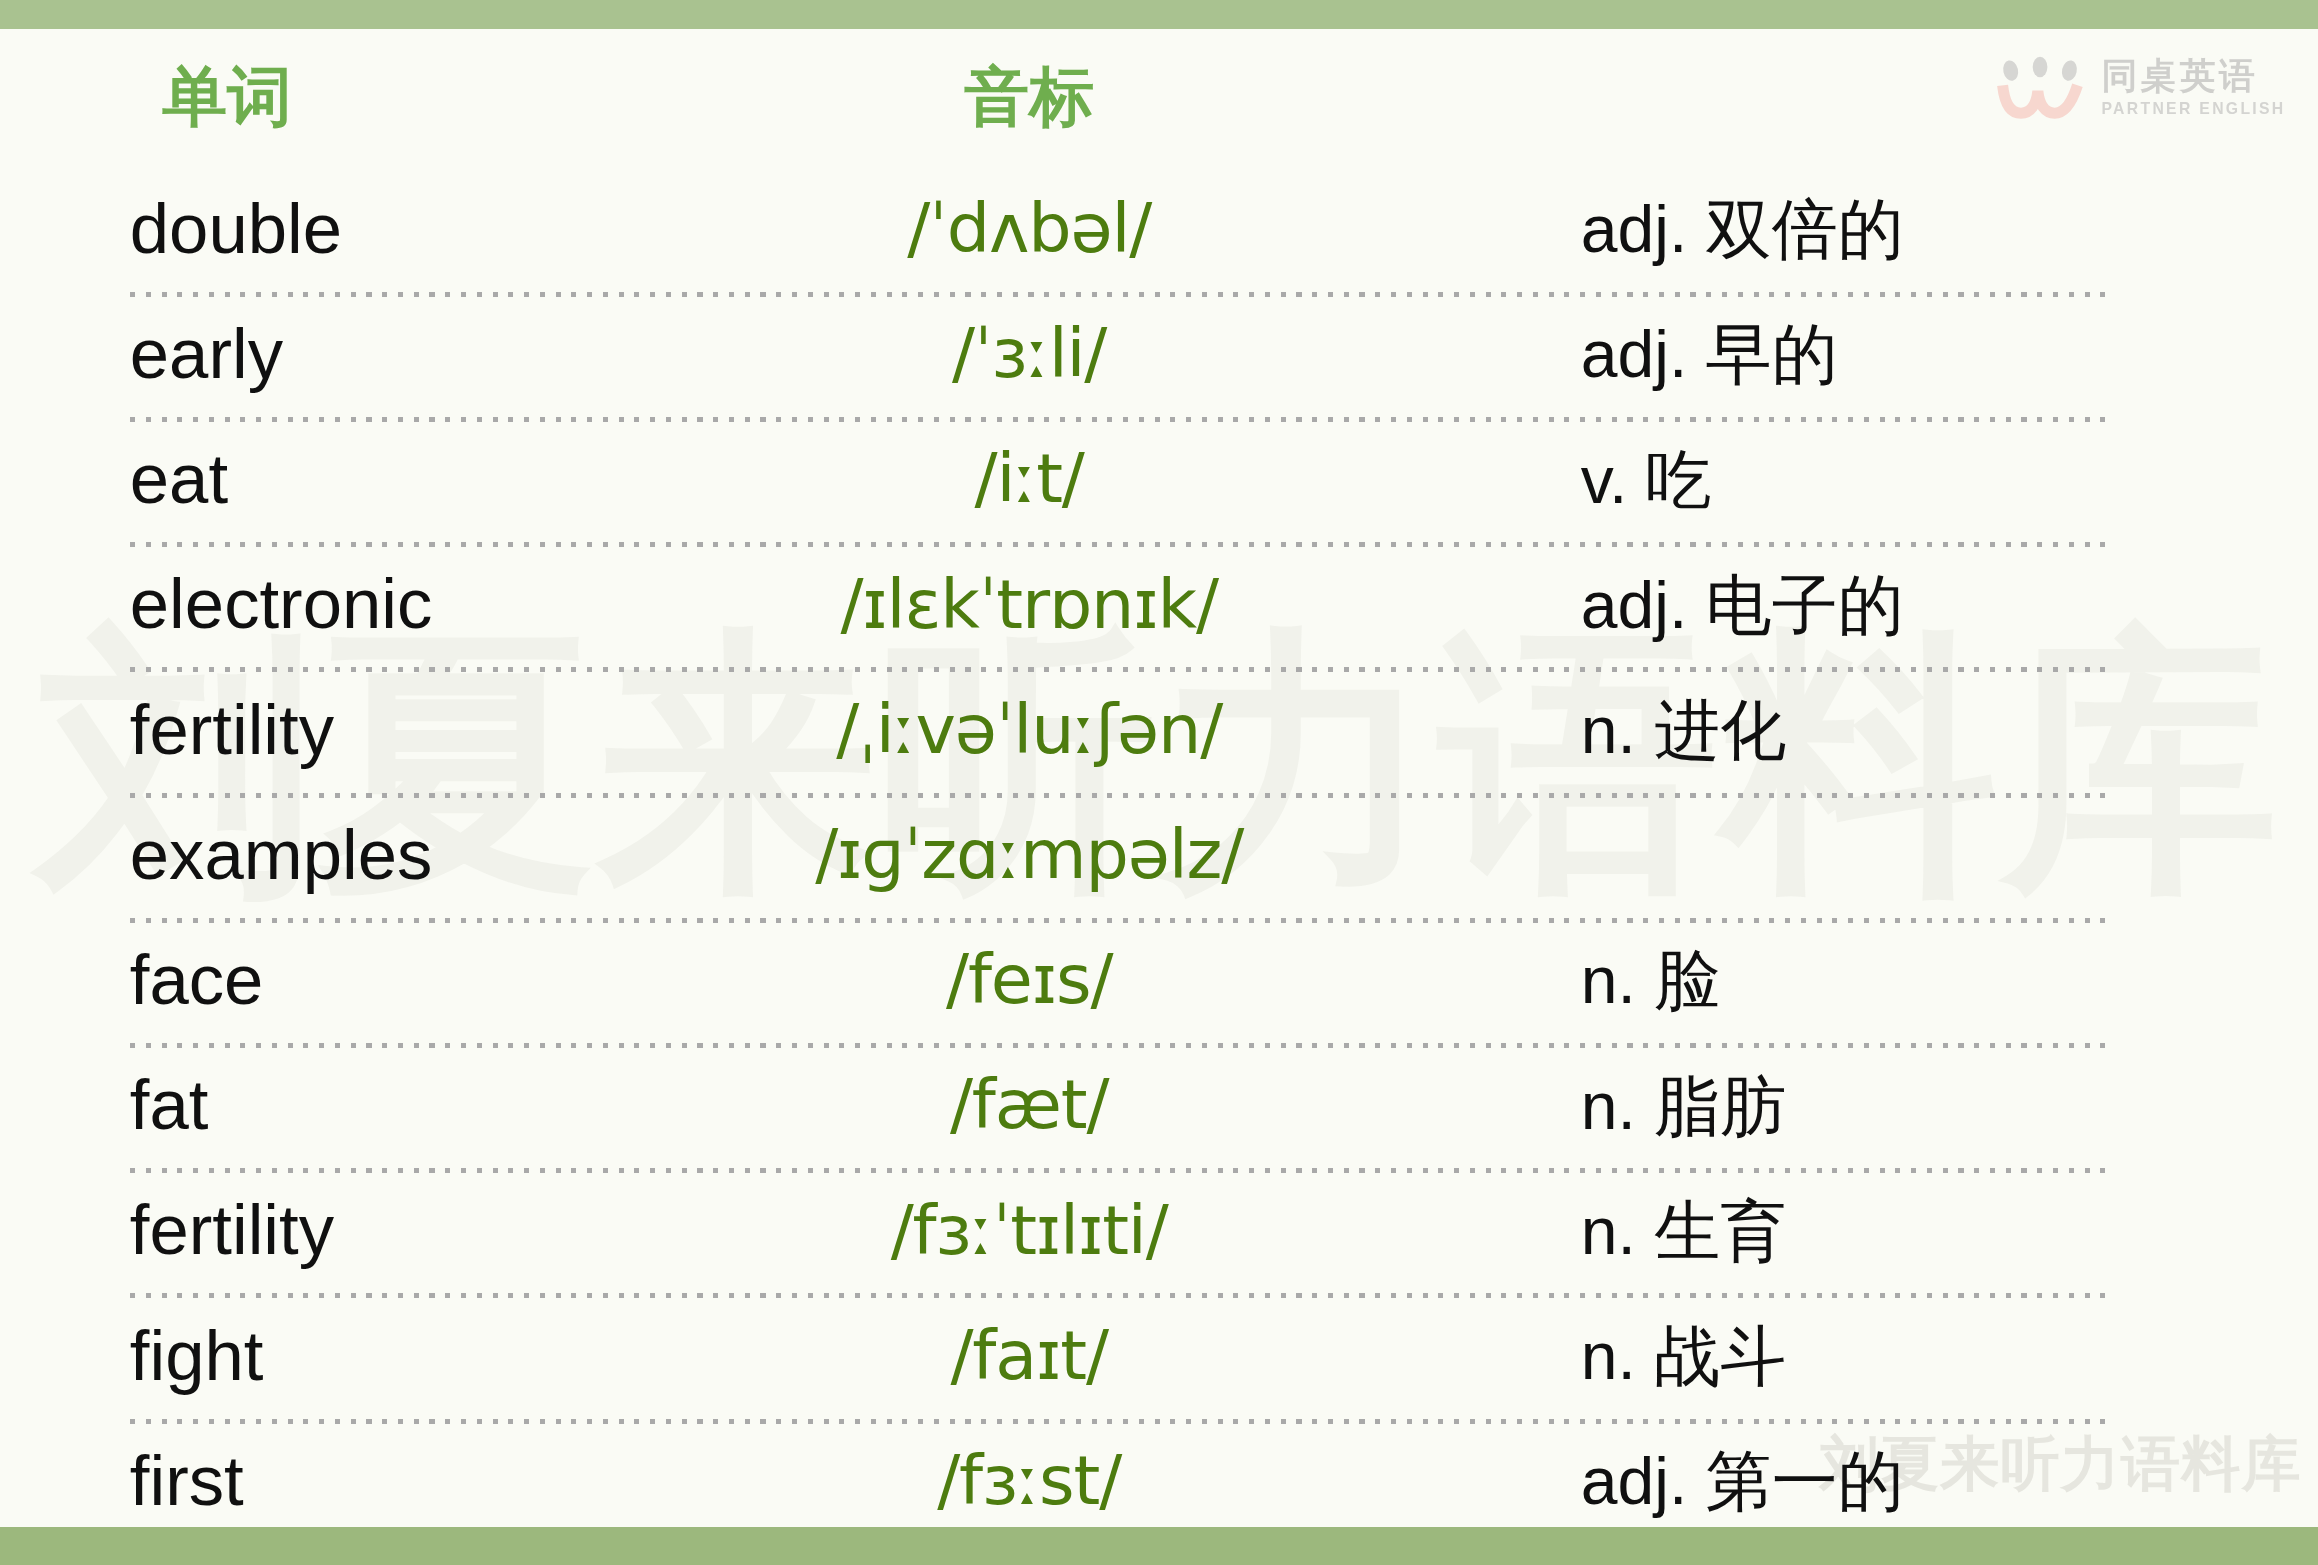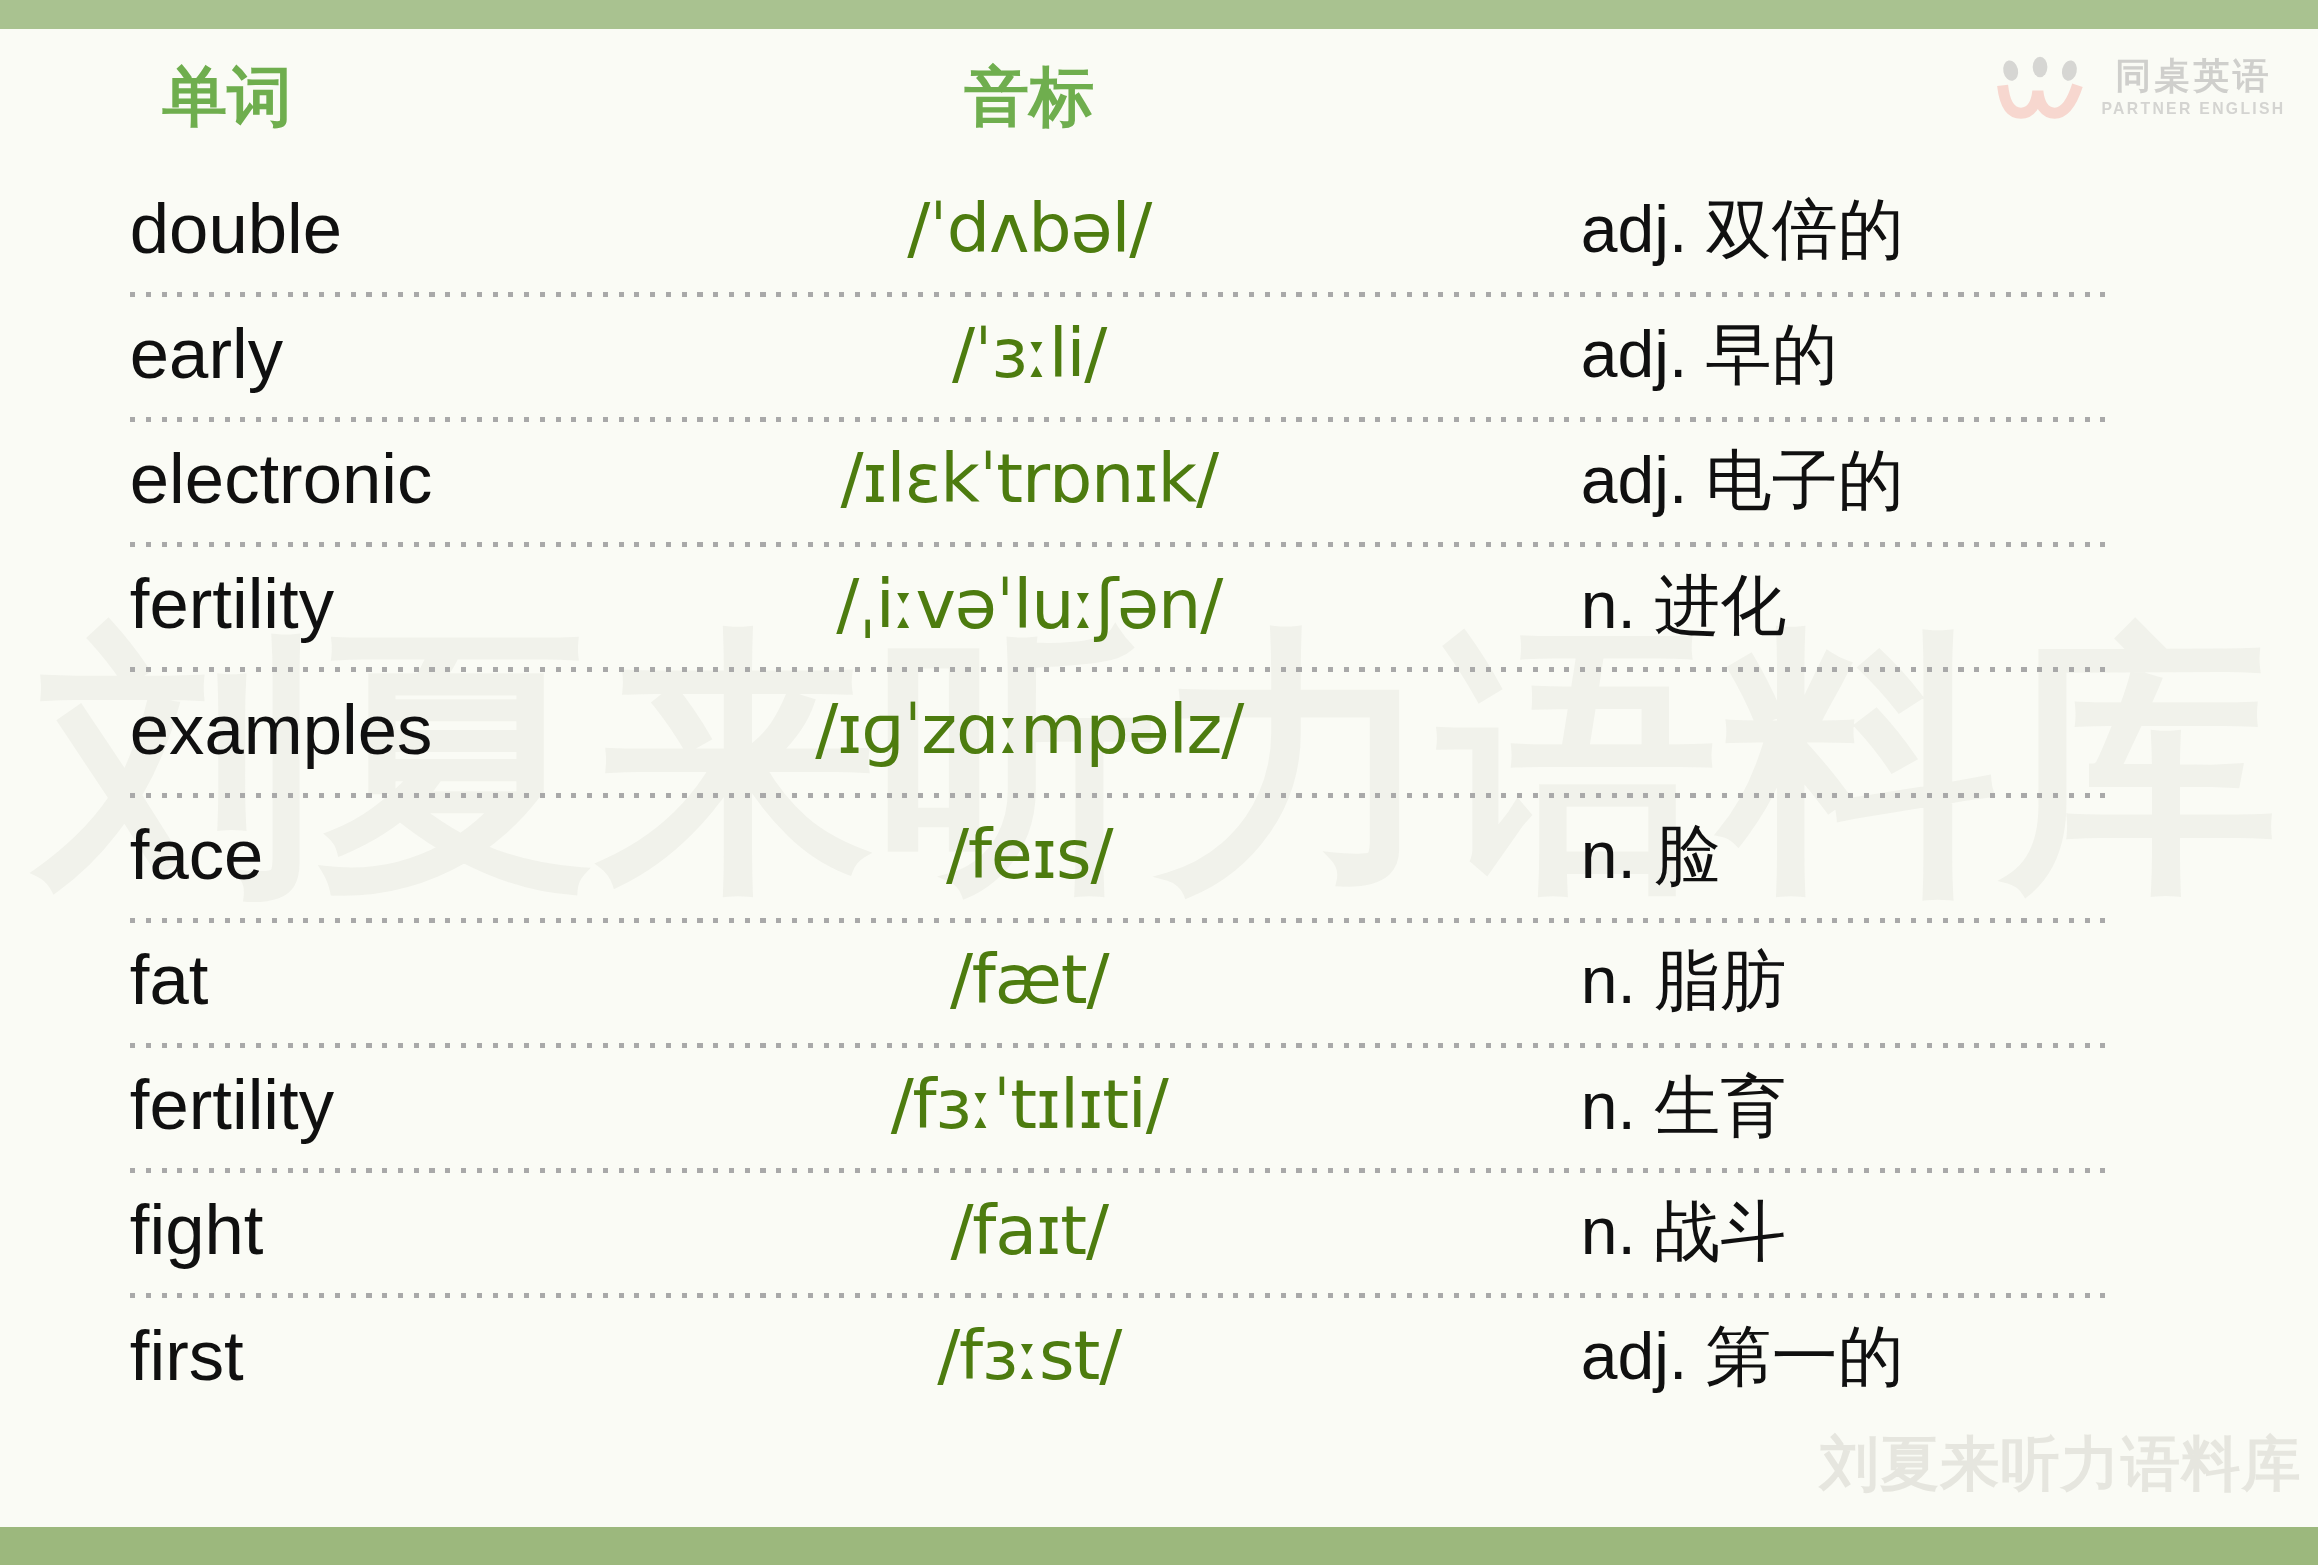--- a/index.html
+++ b/index.html
@@ -35,21 +35,21 @@
   
   .logo {
     position: fixed; top: 3.4vh; right: 1.4vw;
     display: flex; align-items: center; gap: 0.75vw;
     z-index: 5;
   }
   .logo-icon svg { width: 3.8vw; height: auto; display: block; }
   .logo-text { display: flex; flex-direction: column; }
   .logo-cn {
     font-size: 1.55vw; font-weight: bold; color: #cfcfcc;
-    letter-spacing: 0.14vw; line-height: 1.1; text-align: center;
+    letter-spacing: 0.14vw; line-height: 1.1;
   }
   .logo-en {
     font-size: 0.68vw; font-weight: bold; color: #d4d4d1;
     letter-spacing: 0.1vw; margin-top: 0.25vh;
   }
   
   .vocab-table {
     position: absolute; top: 1.85vh; left: 0; right: 0;
     z-index: 2;
   }
@@ -122,20 +122,25 @@
     <div class="c-word">double</div>
     <div class="c-phon">/ˈdʌbəl/</div>
     <div class="c-cn">adj. 双倍的</div>
   </div>
   <div class="row">
     <div class="c-word">early</div>
     <div class="c-phon">/ˈɜːli/</div>
     <div class="c-cn">adj. 早的</div>
   </div>
   <div class="row">
+    <div class="c-word">eat</div>
+    <div class="c-phon">/iːt/</div>
+    <div class="c-cn">v. 吃</div>
+  </div>
+  <div class="row">
     <div class="c-word">electronic</div>
     <div class="c-phon">/ɪlɛkˈtrɒnɪk/</div>
     <div class="c-cn">adj. 电子的</div>
   </div>
   <div class="row">
     <div class="c-word">fertility</div>
     <div class="c-phon">/ˌiːvəˈluːʃən/</div>
     <div class="c-cn">n. 进化</div>
   </div>
   <div class="row">

